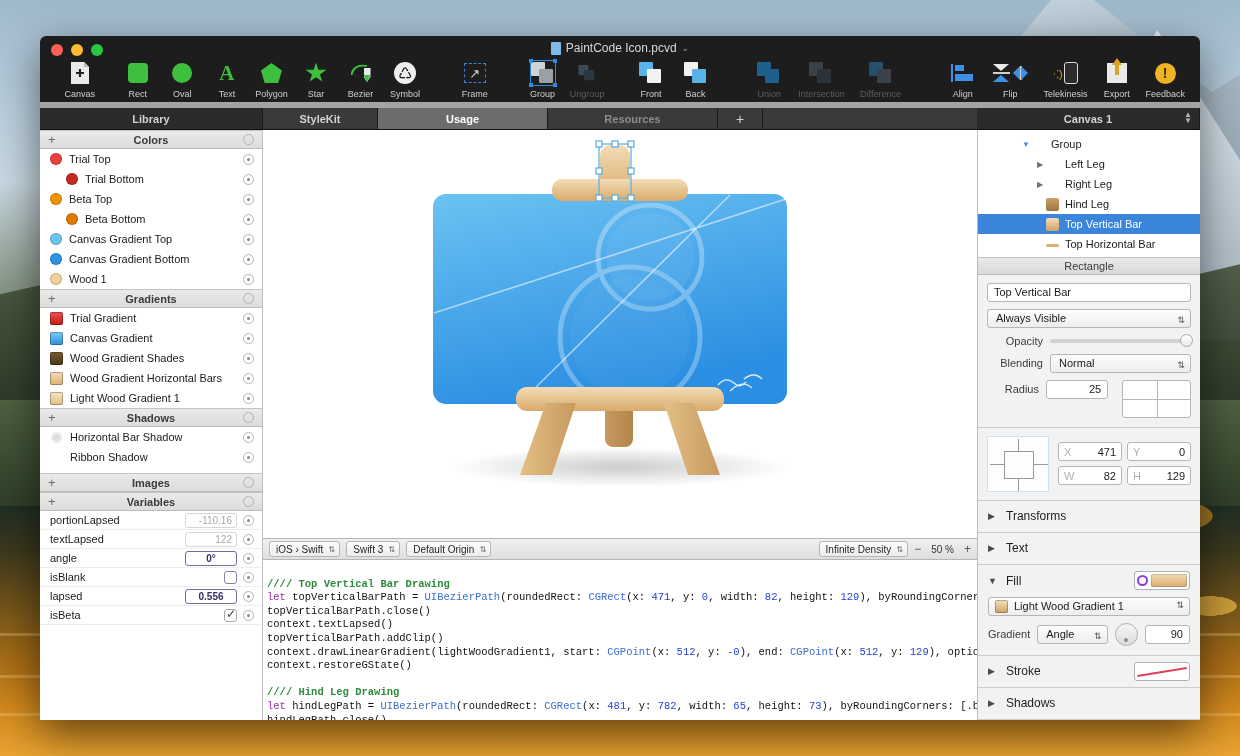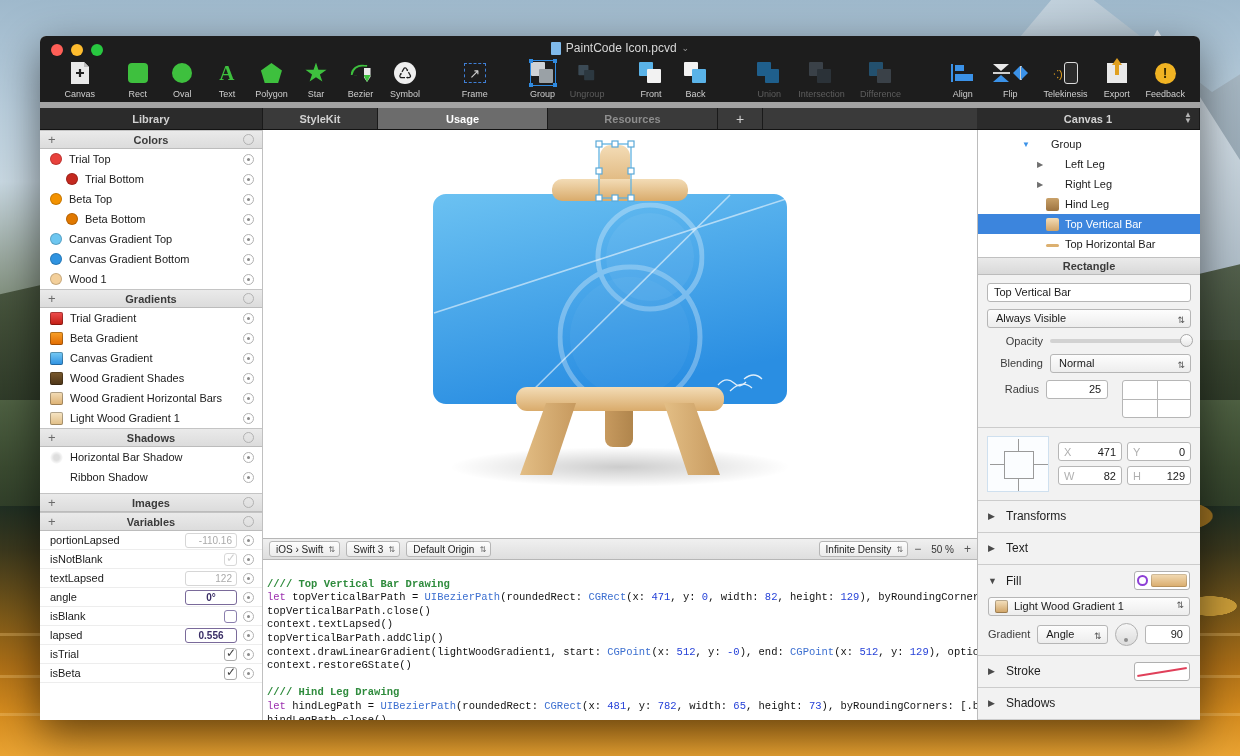--- a/index.html
+++ b/index.html
@@ -243,21 +243,21 @@
   .tnode { height: 20px; display: flex; align-items: center; font-size: 11px; color: #1b1b1b; }
   .tnode .tw { width: 12px; text-align: center; color: #6f6f6f; font-size: 8px; flex: 0 0 12px; }
   .tnode .tw.open { color: #3b92e8; font-size: 8px; }
   .tnode .tico { width: 13px; height: 13px; margin-right: 6px; flex: 0 0 13px; border-radius: 2px; }
   .tnode.sel { background: #3c85dd; color: #fff; }
   .tnode.sel .tw { color: #cfe4fa; }
 
   .insp-head {
     height: 19px; background: linear-gradient(180deg,#eaeaea,#d9d9d9);
     border-top: 1px solid #c0c0c0; border-bottom: 1px solid #bcbcbc;
-    font-size: 11px; font-weight: bold; color: #3b3b3b;
+    font-size: 11px; font-weight: normal; color: #3b3b3b;
     display: flex; align-items: center; justify-content: center;
   }
   .insp-body { padding: 8px 9px 9px 9px; background: #f2f2f2; border-bottom: 1px solid #ccc; }
   .tf {
     width: 100%; height: 19px; border: 1px solid #b6b6b6; border-radius: 3px; background: #fff;
     font-size: 11px; color: #1a1a1a; padding: 0 6px; line-height: 17px; margin-bottom: 7px;
   }
   .sel-popup {
     width: 100%; height: 19px; border: 1px solid #b6b6b6; border-radius: 3px;
     background: linear-gradient(180deg,#fdfdfd,#ededed); font-size: 11px; color: #1a1a1a;
@@ -620,27 +620,20 @@
         <span class="tgt"></span>
       </div>
       <div class="lib-row">
         <span class="swatch-g" style="background:linear-gradient(180deg,#f05050,#c01c12)"></span>
         <span class="name">Trial Gradient</span>
         <span class="tgt">
             <i></i>
           </span>
       </div>
       <div class="lib-row">
-        <span class="swatch-g" style="background:linear-gradient(180deg,#f9a22a,#e06a00)"></span>
-        <span class="name">Beta Gradient</span>
-        <span class="tgt">
-            <i></i>
-          </span>
-      </div>
-      <div class="lib-row">
         <span class="swatch-g" style="background:linear-gradient(180deg,#79cbf4,#2c8fe0)"></span>
         <span class="name">Canvas Gradient</span>
         <span class="tgt">
             <i></i>
           </span>
       </div>
       <div class="lib-row">
         <span class="swatch-g" style="background:linear-gradient(180deg,#7a5a2e,#4d3517)"></span>
         <span class="name">Wood Gradient Shades</span>
         <span class="tgt">
@@ -697,27 +690,20 @@
       </div>
 
       <div class="var-row">
         <span class="vname">portionLapsed</span>
         <span class="vfield muted">-110.16</span>
         <span class="tgt">
             <i></i>
           </span>
       </div>
       <div class="var-row">
-        <span class="vname">isNotBlank</span>
-        <span class="vcheck faint on"></span>
-        <span class="tgt">
-            <i></i>
-          </span>
-      </div>
-      <div class="var-row">
         <span class="vname">textLapsed</span>
         <span class="vfield muted">122</span>
         <span class="tgt">
             <i></i>
           </span>
       </div>
       <div class="var-row">
         <span class="vname">angle</span>
         <span class="vfield bold" style="text-align:center">0°</span>
         <span class="tgt">
@@ -727,27 +713,20 @@
       <div class="var-row">
         <span class="vname">isBlank</span>
         <span class="vcheck" style="border-color:#8b7fae"></span>
         <span class="tgt">
             <i></i>
           </span>
       </div>
       <div class="var-row">
         <span class="vname">lapsed</span>
         <span class="vfield bold" style="text-align:center">0.556</span>
-        <span class="tgt">
-            <i></i>
-          </span>
-      </div>
-      <div class="var-row">
-        <span class="vname">isTrial</span>
-        <span class="vcheck on"></span>
         <span class="tgt">
             <i></i>
           </span>
       </div>
       <div class="var-row">
         <span class="vname">isBeta</span>
         <span class="vcheck on"></span>
         <span class="tgt">
             <i></i>
           </span>

